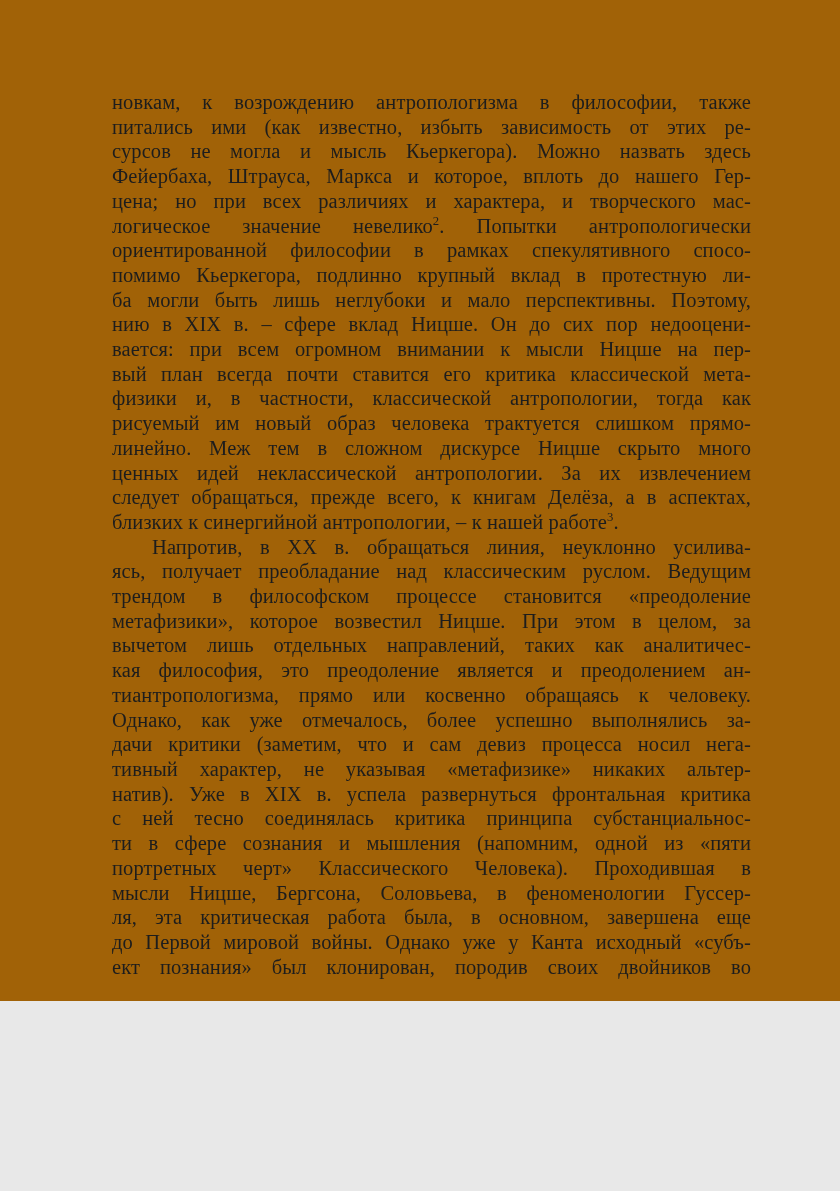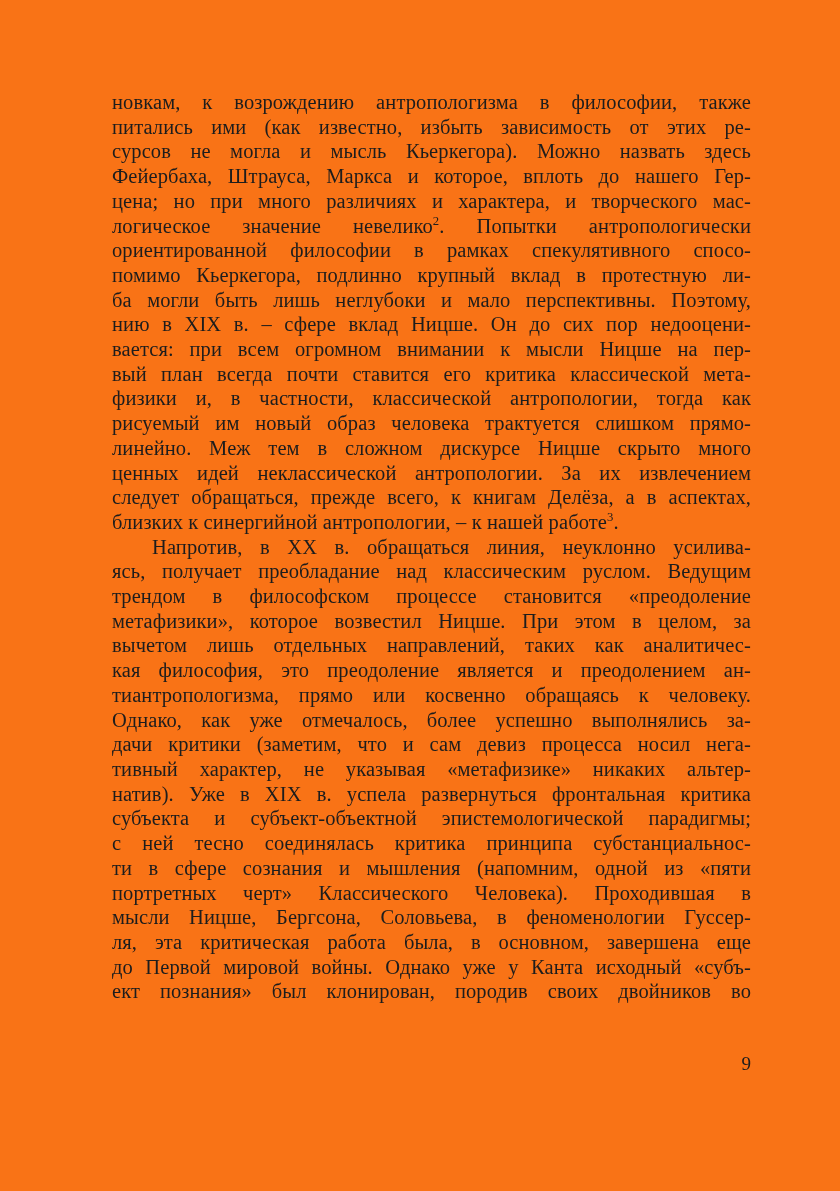--- a/index.html
+++ b/index.html
@@ -3,23 +3,23 @@
 <meta charset="utf-8">
 <style>
   html, body {
     margin: 0;
     padding: 0;
     background: #e8e8e8;
   }
   .page {
     position: relative;
     width: 840px;
-    height: 1191px;
+    height: 1001px;
     margin: 0 auto;
-    background: #f97316;
+    background: #a16207;
     font-family: "Liberation Serif", "DejaVu Serif", serif;
     color: #1d1d1d;
     overflow: hidden;
   }
   .textblock {
     position: absolute;
     left: 112px;
     top: 90px;
     width: 639px;
   }
@@ -55,21 +55,21 @@
 </style>
 </head>
 <body>
 
 <div class="page">
   <div class="textblock">
       <div class="line">новкам, к возрождению антропологизма в философии, также</div>
       <div class="line">питались ими (как известно, избыть зависимость от этих ре-</div>
       <div class="line">сурсов не могла и мысль Кьеркегора). Можно назвать здесь</div>
       <div class="line">Фейербаха, Штрауса, Маркса и которое, вплоть до нашего Гер-</div>
-      <div class="line">цена; но при много различиях и характера, и творческого мас-</div>
+      <div class="line">цена; но при всех различиях и характера, и творческого мас-</div>
       <div class="line">логическое значение невелико<sup>2</sup>. Попытки антропологически</div>
       <div class="line">ориентированной философии в рамках спекулятивного спосо-</div>
       <div class="line">помимо Кьеркегора, подлинно крупный вклад в протестную ли-</div>
       <div class="line">ба могли быть лишь неглубоки и мало перспективны. Поэтому,</div>
       <div class="line">нию в XIX в. – сфере вклад Ницше. Он до сих пор недооцени-</div>
       <div class="line">вается: при всем огромном внимании к мысли Ницше на пер-</div>
       <div class="line">вый план всегда почти ставится его критика классической мета-</div>
       <div class="line">физики и, в частности, классической антропологии, тогда как</div>
       <div class="line">рисуемый им новый образ человека трактуется слишком прямо-</div>
       <div class="line">линейно. Меж тем в сложном дискурсе Ницше скрыто много</div>
@@ -80,21 +80,20 @@
       <div class="line">ясь, получает преобладание над классическим руслом. Ведущим</div>
       <div class="line">трендом в философском процессе становится «преодоление</div>
       <div class="line">метафизики», которое возвестил Ницше. При этом в целом, за</div>
       <div class="line">вычетом лишь отдельных направлений, таких как аналитичес-</div>
       <div class="line">кая философия, это преодоление является и преодолением ан-</div>
       <div class="line">тиантропологизма, прямо или косвенно обращаясь к человеку.</div>
       <div class="line">Однако, как уже отмечалось, более успешно выполнялись за-</div>
       <div class="line">дачи критики (заметим, что и сам девиз процесса носил нега-</div>
       <div class="line">тивный характер, не указывая «метафизике» никаких альтер-</div>
       <div class="line">натив). Уже в XIX в. успела развернуться фронтальная критика</div>
-      <div class="line">субъекта и субъект-объектной эпистемологической парадигмы;</div>
       <div class="line">с ней тесно соединялась критика принципа субстанциальнос-</div>
       <div class="line">ти в сфере сознания и мышления (напомним, одной из «пяти</div>
       <div class="line">портретных черт» Классического Человека). Проходившая в</div>
       <div class="line">мысли Ницше, Бергсона, Соловьева, в феноменологии Гуссер-</div>
       <div class="line">ля, эта критическая работа была, в основном, завершена еще</div>
       <div class="line">до Первой мировой войны. Однако уже у Канта исходный «субъ-</div>
       <div class="line">ект познания» был клонирован, породив своих двойников во</div>
     </div>
   <div class="pagenum">9</div>
 </div>

